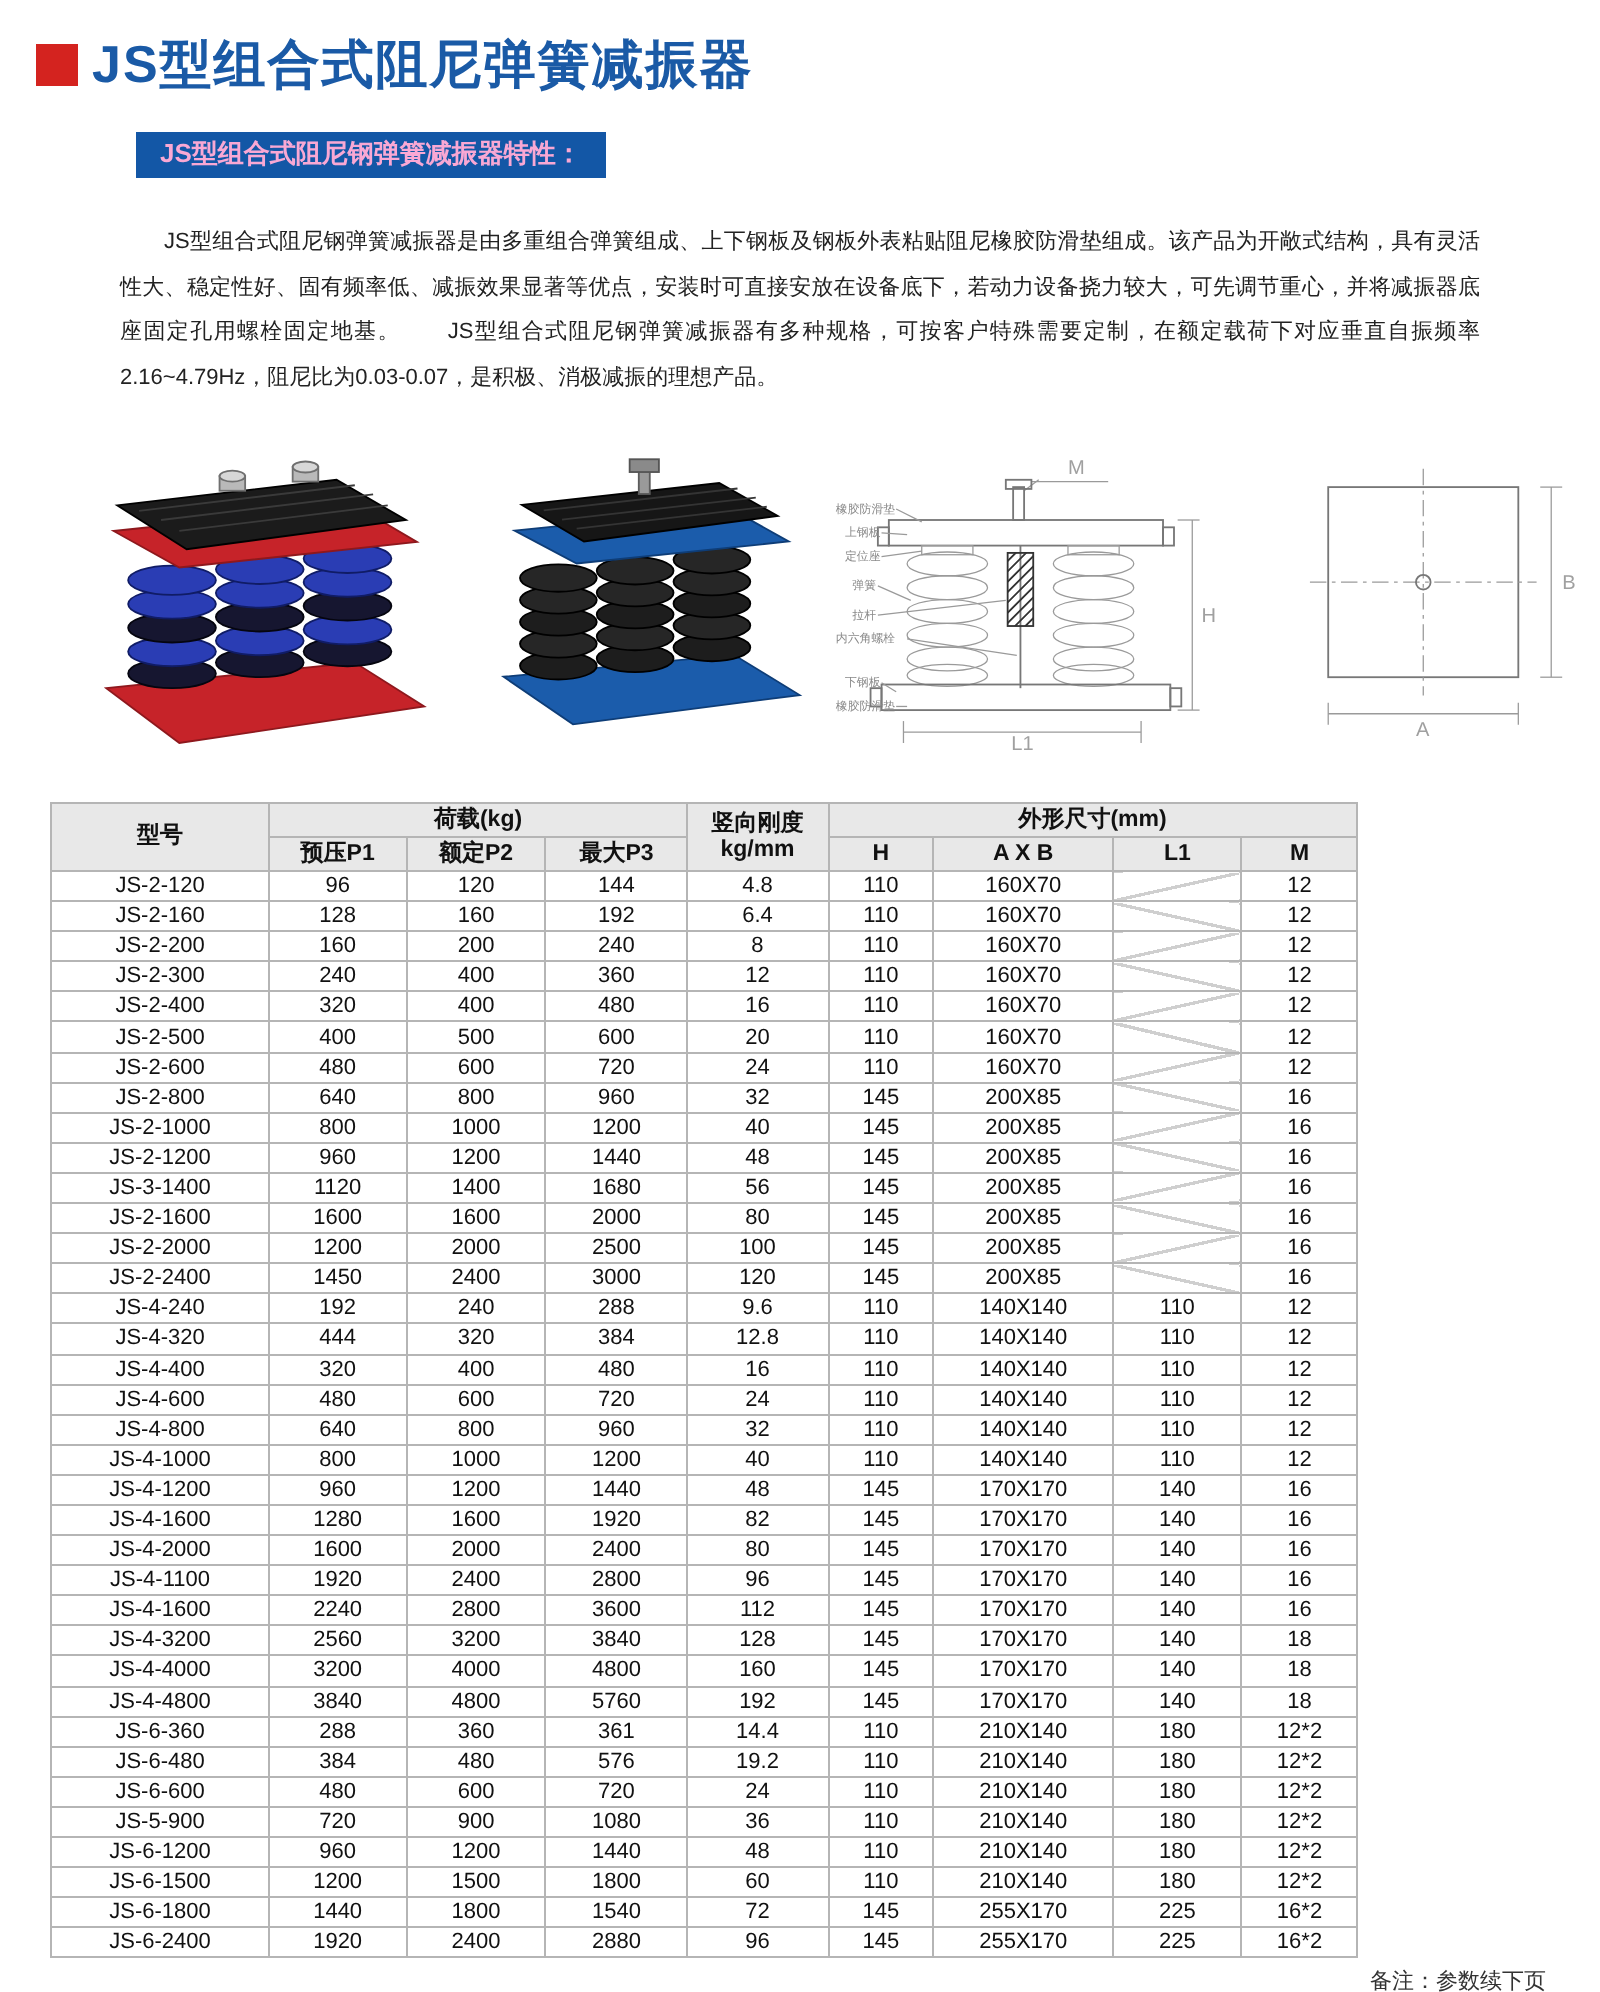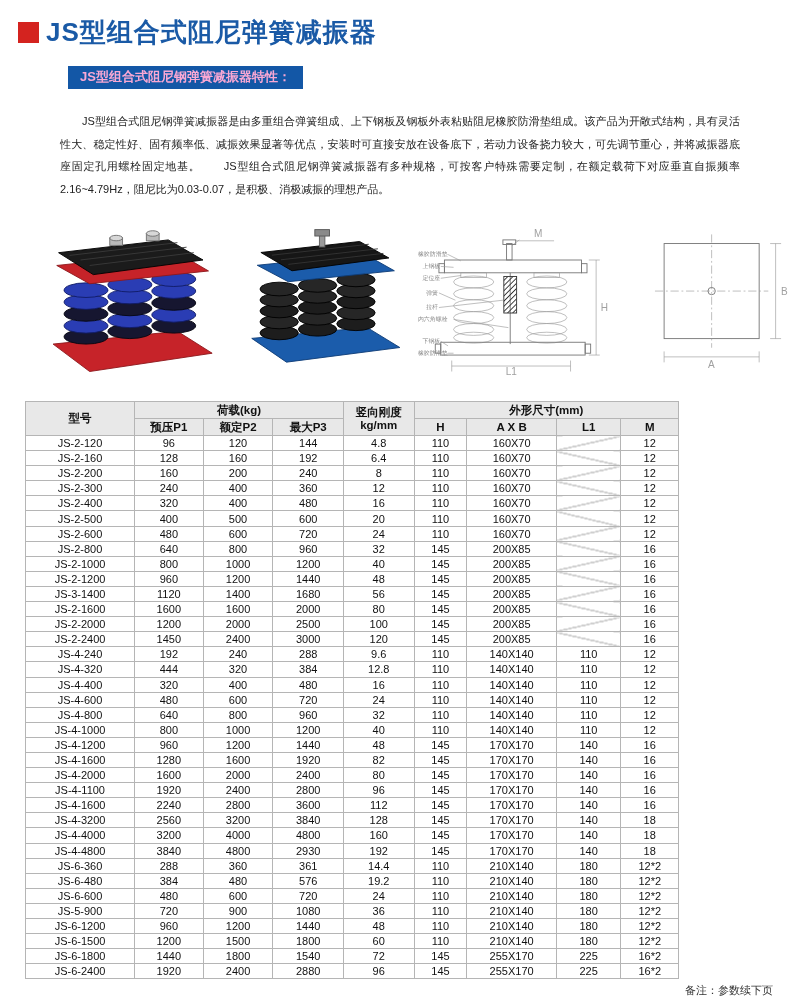--- a/index.html
+++ b/index.html
@@ -564,21 +564,21 @@
           <td>160</td>
           <td>145</td>
           <td>170X170</td>
           <td>140</td>
           <td>18</td>
         </tr>
         <tr>
           <td>JS-4-4800</td>
           <td>3840</td>
           <td>4800</td>
-          <td>2930</td>
+          <td>5760</td>
           <td>192</td>
           <td>145</td>
           <td>170X170</td>
           <td>140</td>
           <td>18</td>
         </tr>
         <tr>
           <td>JS-6-360</td>
           <td>288</td>
           <td>360</td>

